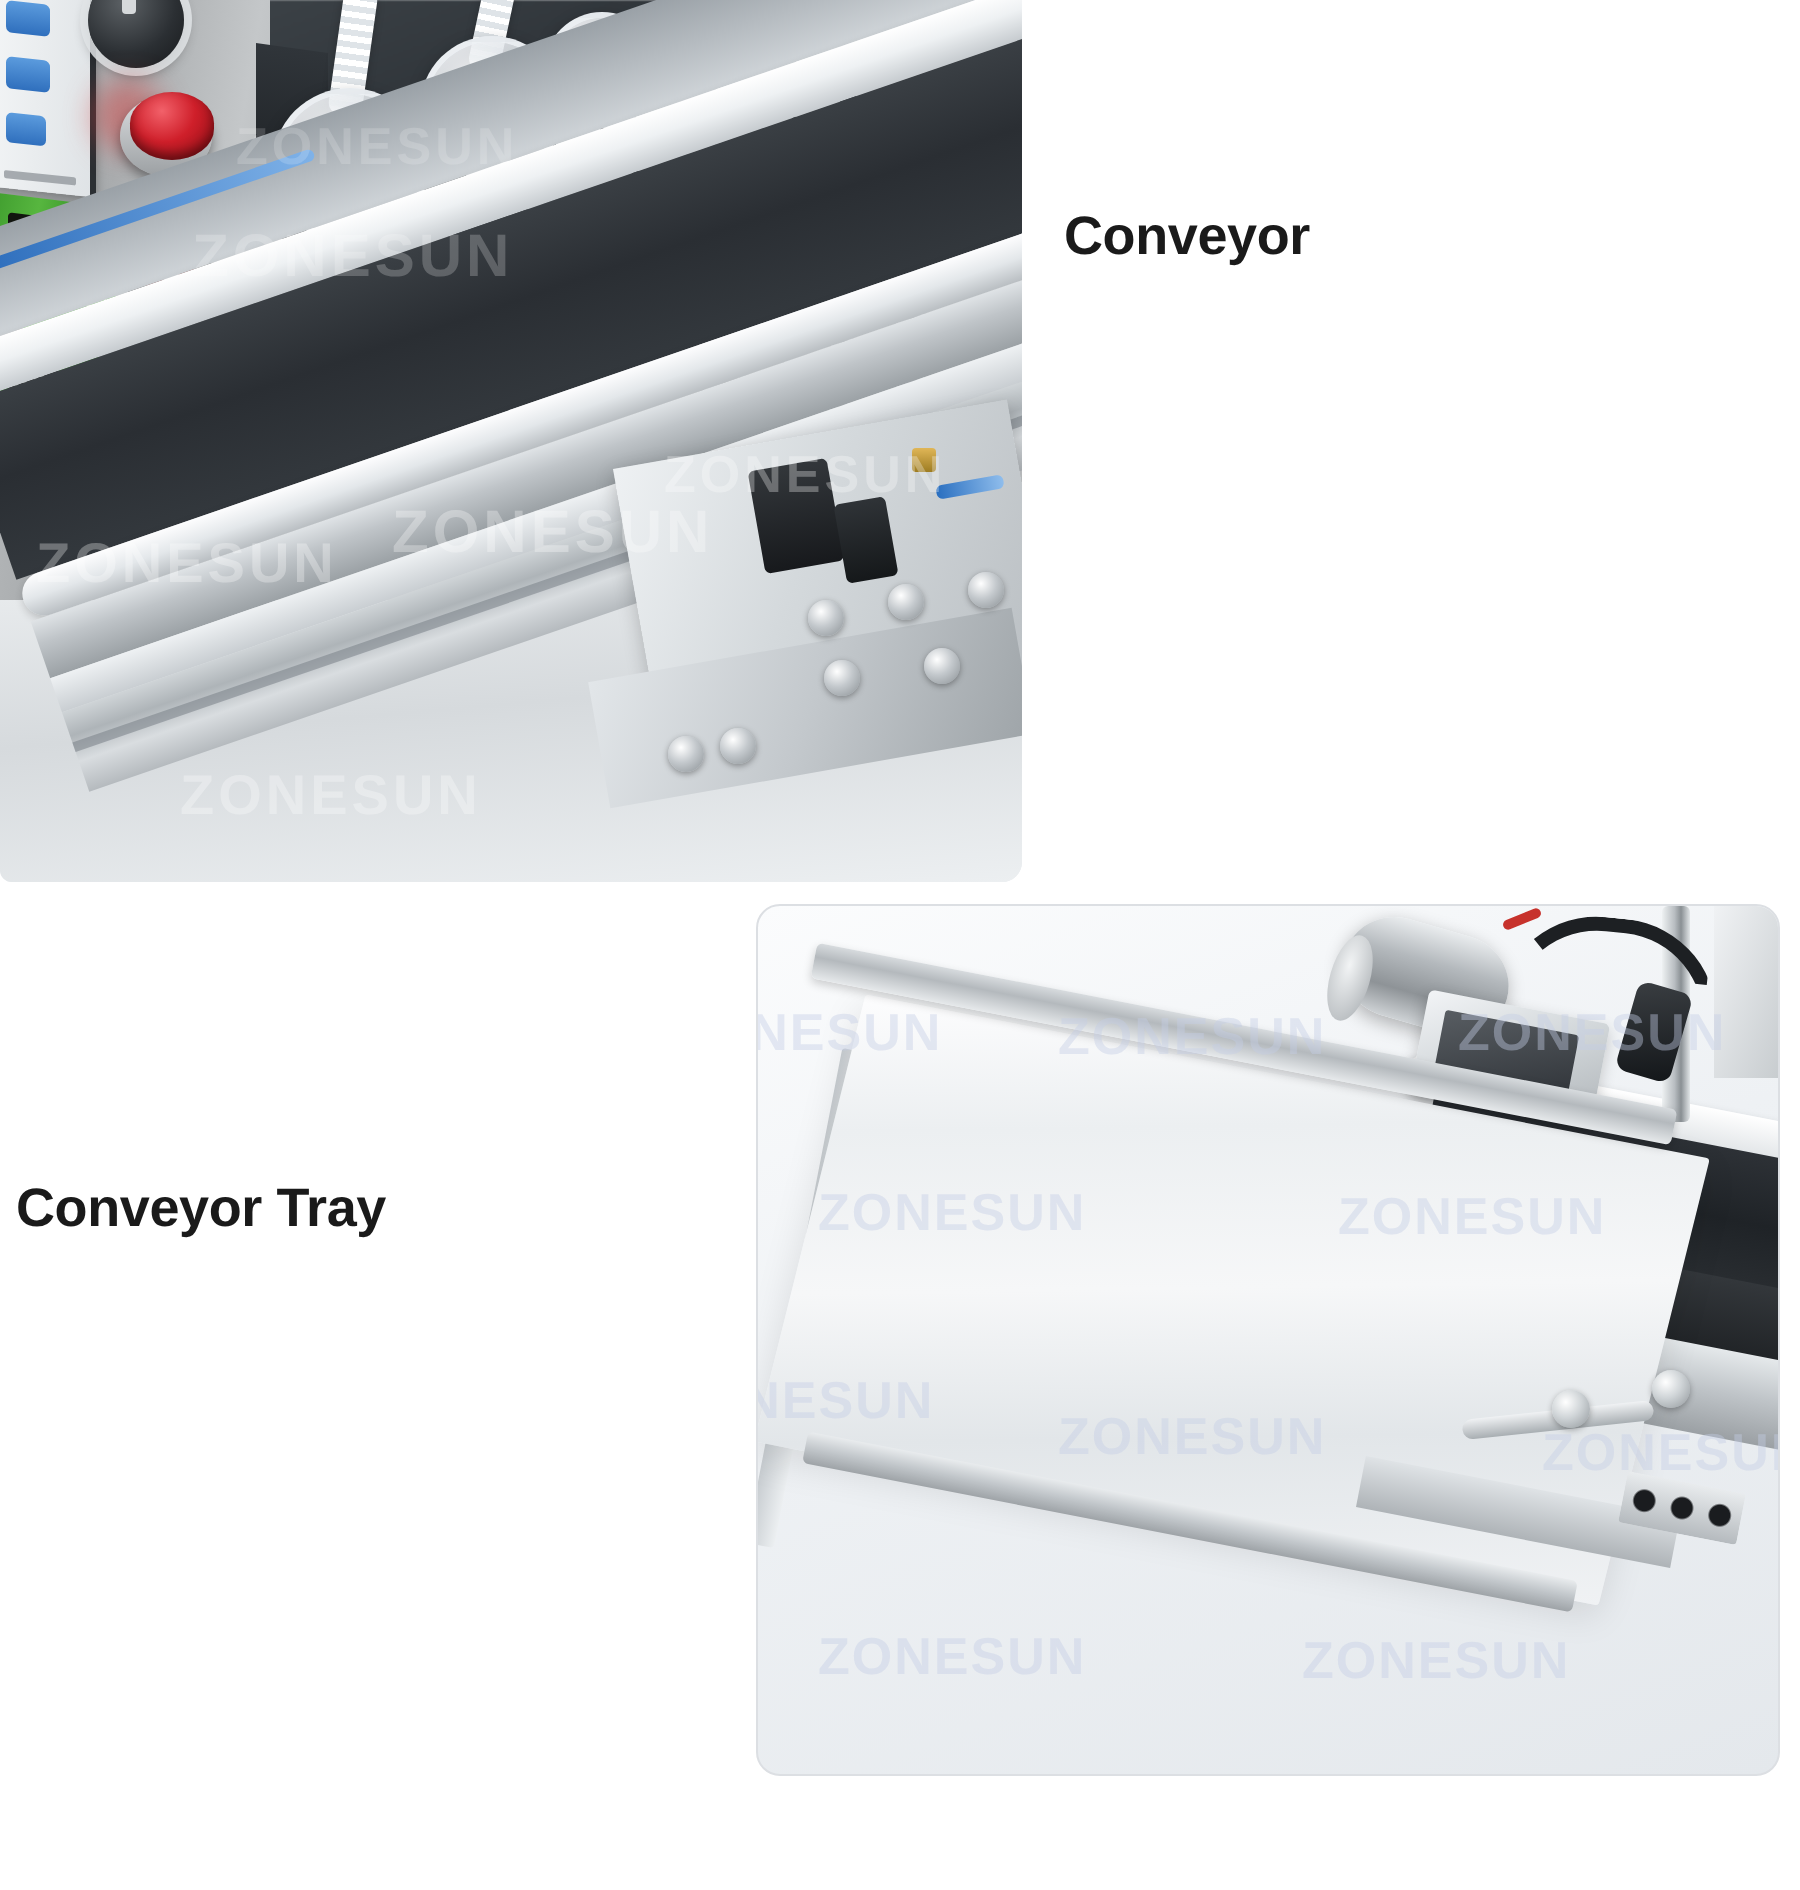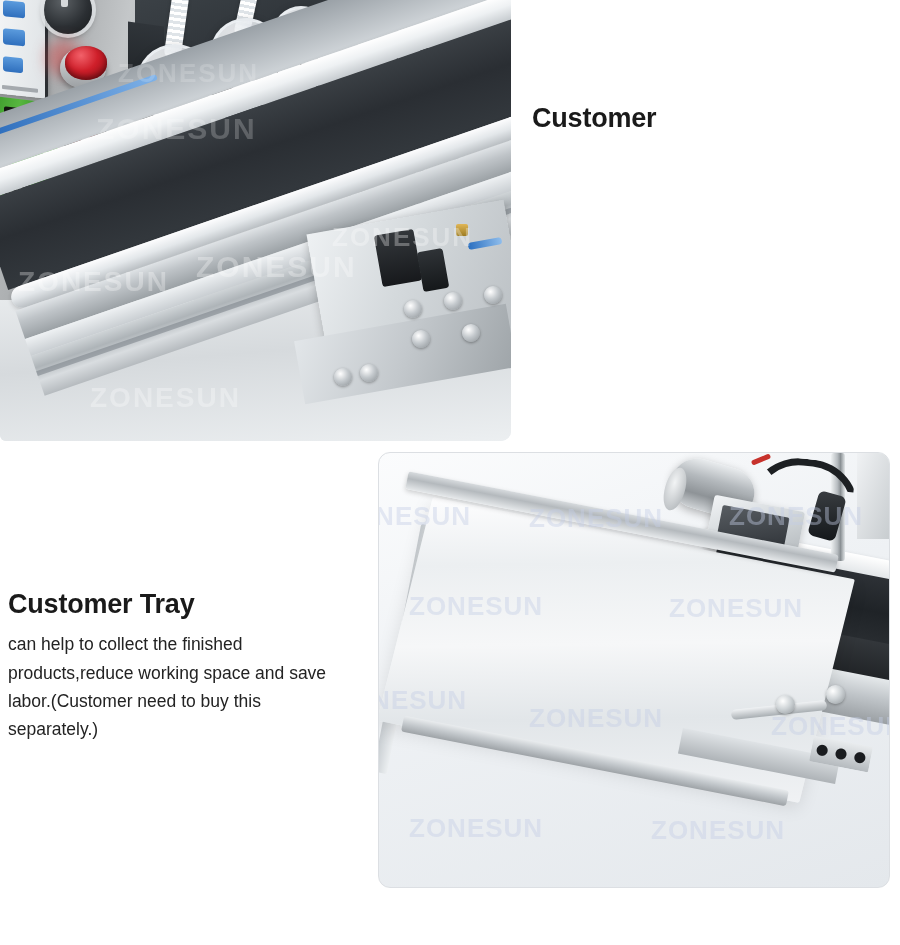--- a/index.html
+++ b/index.html
@@ -711,26 +711,25 @@
 
     <div class="wm wm-dark" style="left:96px; top:112px; font-size:30px;">ZONESUN</div>
     <div class="wm" style="left:196px; top:250px; font-size:30px;">ZONESUN</div>
     <div class="wm" style="left:118px; top:58px; font-size:26px; opacity:.55;">ZONESUN</div>
     <div class="wm" style="left:18px; top:266px; font-size:28px;">ZONESUN</div>
     <div class="wm" style="left:90px; top:382px; font-size:28px;">ZONESUN</div>
     <div class="wm" style="left:332px; top:222px; font-size:26px;">ZONESUN</div>
   </div>
 
   <div class="txt-conveyor">
-    <div class="heading">Customer</div>
+    <div class="heading">Conveyor</div>
   </div>
 
   <div class="txt-tray">
-    <div class="heading">Customer Tray</div>
-    <div class="body-txt">can help to collect the finished products,reduce working space and save labor.(Customer need to buy this separately.)</div>
+    <div class="heading">Conveyor Tray</div>
   </div>
 
   <div class="photo-bot">
 
     <div class="bot-rail-w"></div>
     <div class="bot-belt"></div>
     <div class="bot-rail-w2"></div>
     <div class="bot-belt2"></div>
     <div class="bot-frame"></div>
 

